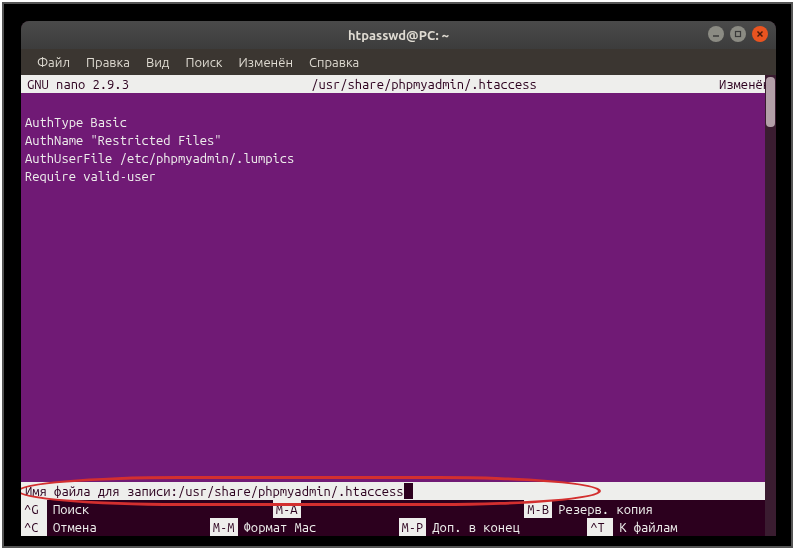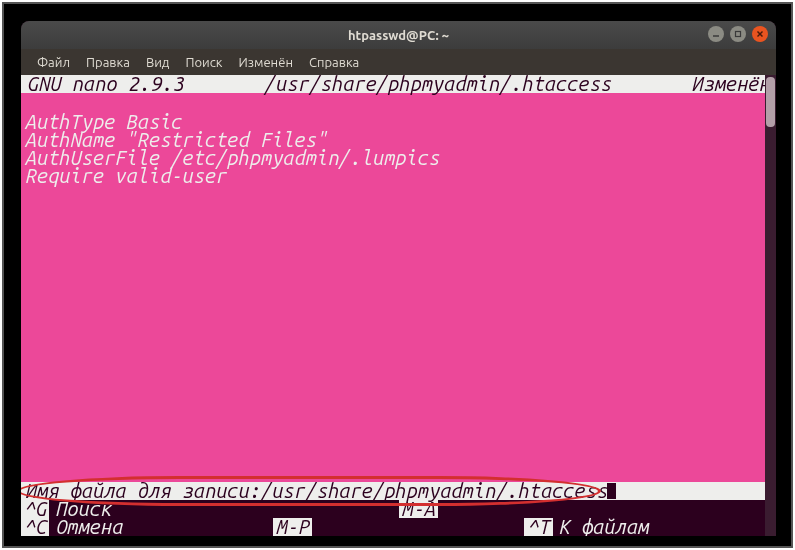--- a/index.html
+++ b/index.html
@@ -65,27 +65,26 @@
       background: #3b3631;
       display: flex;
       align-items: center;
       padding: 0 8px;
       color: #dfdbd2;
       font-size: 13px;
     }
     .menu-item { padding: 2px 8px; cursor: pointer; }
     .terminal {
       font-family: "Ubuntu Mono", "DejaVu Sans Mono", monospace;
-      font-size: 20px;
+      font-size: 13px;
       line-height: 18px;
-      background: #ec4899;
+      background: #701a75;
       color: #eeeeec;
       position: relative;
       height: calc(100% - 54px);
-      font-style: italic;
     }
     .nano-header {
       background: #eeeeec;
       color: #2c001e;
       display: flex;
       padding: 0 6px;
       height: 18px;
       align-items: center;
     }
     .nano-header .ver { flex: 0 0 auto; }
@@ -237,28 +236,37 @@
         </div>
         <div class="shortcut-rows">
           <div class="shortcut-row">
             <div class="shortcut-cell">
                 <span class="key">^G</span>
                 <span>Поиск</span>
               </div>
             <div class="shortcut-cell">
                 <span class="key">M-A</span>
               </div>
+            <div class="shortcut-cell">
+                <span class="key">M-B</span>
+                <span>Резерв. копия</span>
+              </div>
           </div>
           <div class="shortcut-row">
             <div class="shortcut-cell">
                 <span class="key">^C</span>
                 <span>Отмена</span>
               </div>
             <div class="shortcut-cell">
+                <span class="key">M-M</span>
+                <span>Формат Mac</span>
+              </div>
+            <div class="shortcut-cell">
                 <span class="key">M-P</span>
+                <span>Доп. в конец</span>
               </div>
             <div class="shortcut-cell">
                 <span class="key">^T</span>
                 <span>К файлам</span>
               </div>
           </div>
         </div>
       </div>
 
     </div>

